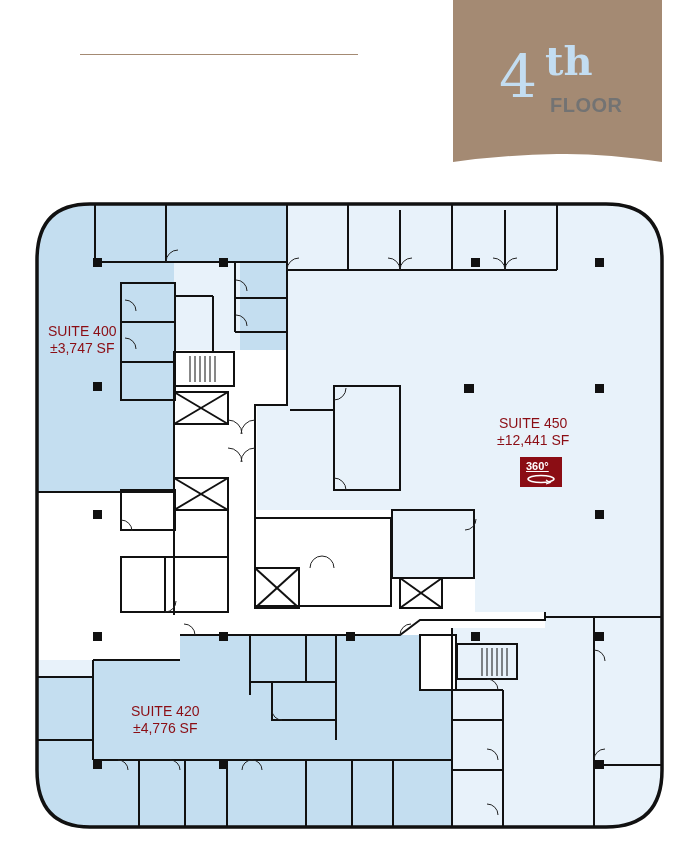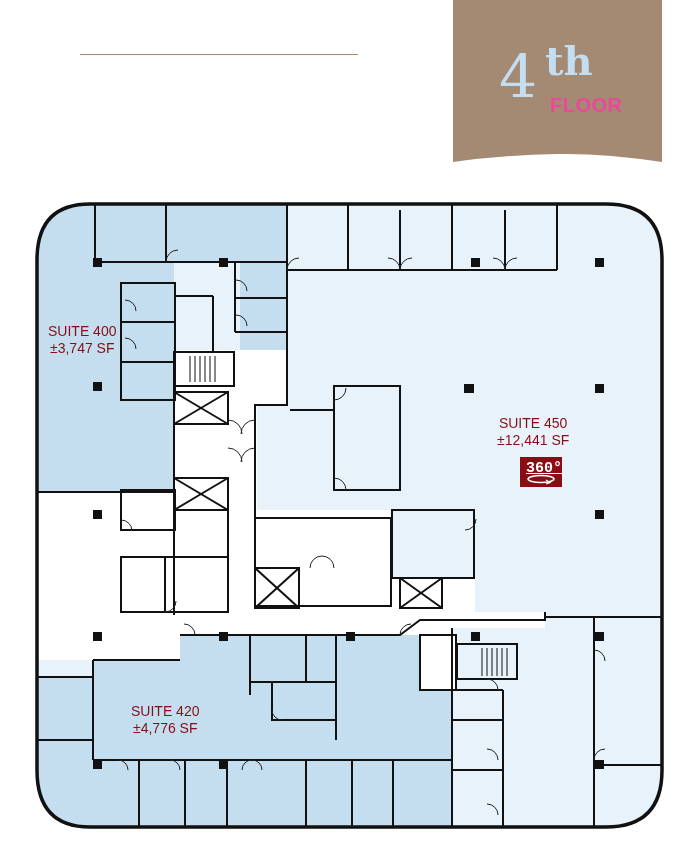--- a/index.html
+++ b/index.html
@@ -5,25 +5,25 @@
   html, body { margin: 0; padding: 0; background: #ffffff; }
   body { width: 697px; height: 859px; position: relative; overflow: hidden; font-family: "Liberation Sans", sans-serif; }
   .title-block { position: absolute; left: 80px; top: 52px; width: 278px; text-align: center; }
   .building-name { font-family: "DejaVu Serif", serif; font-weight: bold; color: #8b0d14; font-size: 40px; line-height: 54px; letter-spacing: 0px; margin: 0; }
   .rule { height: 1px; background: #a48a73; margin: 2px 0 8px 0; }
   .city { font-family: "Liberation Sans", sans-serif; font-size: 26px; letter-spacing: 6px; color: #8b0d14; font-weight: normal; line-height: 32px; margin: 0; padding-left: 6px; }
   .floor-banner { position: absolute; left: 453px; top: 0; width: 209px; height: 162px; }
   .floor-banner svg { position: absolute; left: 0; top: 0; }
   .floor-num { position: absolute; left: 46px; top: 42px; font-family: "DejaVu Serif", serif; font-size: 60px; color: #c3ddf1; line-height: 70px; letter-spacing: -2px; }
   .floor-sup { position: absolute; left: 92px; top: 38px; font-family: "DejaVu Serif", serif; font-weight: bold; font-size: 40px; color: #c3ddf1; line-height: 46px; text-align: right; }
-  .floor-word { position: absolute; left: 97px; top: 94px; font-family: "Liberation Sans", sans-serif; font-weight: bold; font-size: 20px; color: #ec4899; letter-spacing: 0.5px; }
+  .floor-word { position: absolute; left: 97px; top: 94px; font-family: "Liberation Sans", sans-serif; font-weight: bold; font-size: 20px; color: #737373; letter-spacing: 0.5px; }
   .plan { position: absolute; left: 0; top: 0; }
   .suite-label { position: absolute; color: #8b0d14; font-family: Liberation Sans, sans-serif; font-size: 14px; line-height: 17px; text-align: center; white-space: nowrap; }
   .tour-btn { position: absolute; left: 520px; top: 457px; width: 42px; height: 30px; background: #8b0d14; cursor: pointer; }
-  .tour-btn span { position: absolute; left: 6px; top: 3px; color: #ffffff; font-size: 15px; font-weight: bold; text-decoration: underline; font-family: Liberation Mono, monospace; }
+  .tour-btn span { position: absolute; left: 6px; top: 3px; color: #ffffff; font-size: 11px; font-weight: bold; text-decoration: underline; font-family: Liberation Sans, sans-serif; }
 </style>
 </head>
 <body>
 
 <div class="title-block">
   <div class="rule"></div>
 </div>
 
 <div class="floor-banner">
   <svg width="209" height="162">

